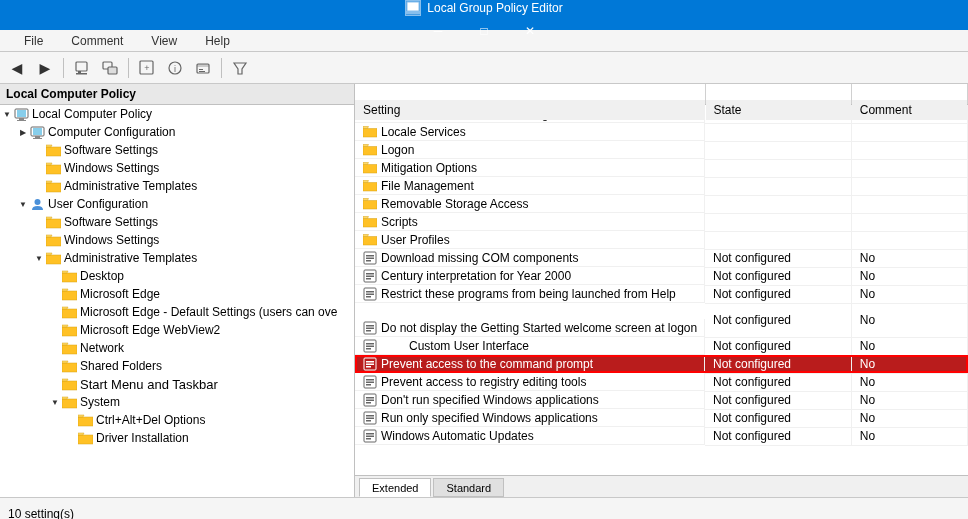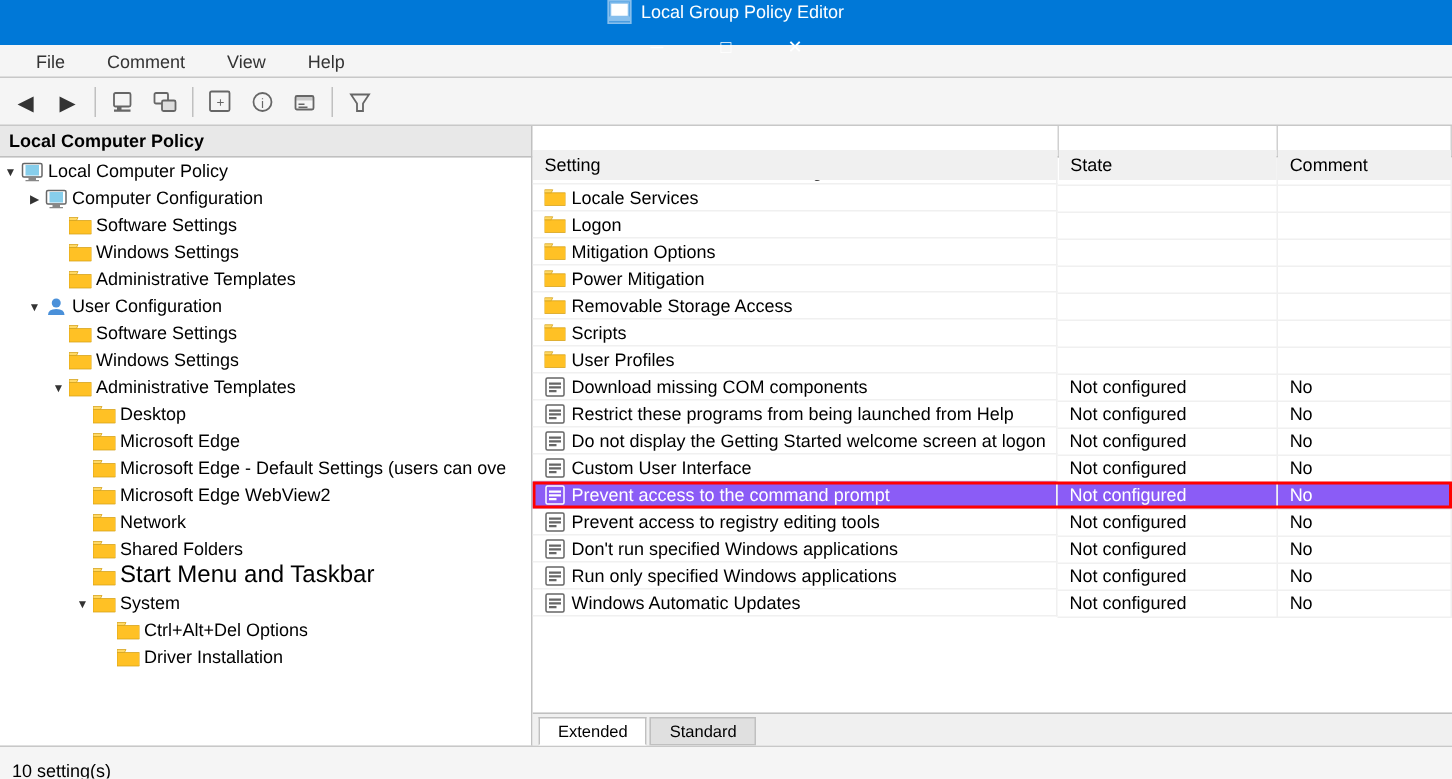--- a/index.html
+++ b/index.html
@@ -135,21 +135,21 @@
       text-align: left;
       font-weight: normal;
       position: sticky;
       top: 16px;
       z-index: 1;
       white-space: nowrap;
       cursor: pointer;
       user-select: none;
     }
     tbody tr { height: 18px; }
-    tbody tr.selected-row { background: #8b5cf6; color: white; outline: 2px solid red; outline-offset: -2px; margin-top: 28px; }
+    tbody tr.selected-row { background: #b91c1c; color: white; outline: 2px solid red; outline-offset: -2px; margin-top: 28px; }
     tbody tr.selected-row td { color: white; }
     tbody td {
       padding: 1px 8px;
       border-bottom: 1px solid #f0f0f0;
       border-right: 1px solid #f0f0f0;
       white-space: nowrap;
       overflow: hidden;
       text-overflow: ellipsis;
     }
 
@@ -410,21 +410,21 @@
     </svg>
     <span class="tree-label" style="font-size:12px;overflow:hidden;text-overflow:ellipsis;">Shared Folders</span>
   </div>
         <div class="tree-item">
     <span style="display:inline-block;width:48px;flex-shrink:0"></span>
     <span class="tree-toggle" style="color:#333;font-size:8px;width:14px;min-width:14px;"></span>
     <svg width="15" height="13" viewBox="0 0 15 13" style="margin-right:3px;flex-shrink:0">
       <path d="M0,3 L0,12 L15,12 L15,3 Z" fill="#ffc125" stroke="#d4a017" stroke-width="0.5"></path>
       <path d="M0,3 L5,3 L6,1 L0,1 Z" fill="#ffd966" stroke="#d4a017" stroke-width="0.5"></path>
     </svg>
-    <span class="tree-label" style="font-size:16px;overflow:hidden;text-overflow:ellipsis;">Start Menu and Taskbar</span>
+    <span class="tree-label" style="font-size:13px;overflow:hidden;text-overflow:ellipsis;">Start Menu and Taskbar</span>
   </div>
         <div class="tree-item">
     <span style="display:inline-block;width:48px;flex-shrink:0"></span>
     <span class="tree-toggle" style="color:#333;font-size:8px;width:14px;min-width:14px;">▼</span>
     <svg width="15" height="13" viewBox="0 0 15 13" style="margin-right:3px;flex-shrink:0">
       <path d="M0,3 L0,12 L15,12 L15,3 Z" fill="#ffc125" stroke="#d4a017" stroke-width="0.5"></path>
       <path d="M0,3 L5,3 L6,1 L0,1 Z" fill="#ffd966" stroke="#d4a017" stroke-width="0.5"></path>
     </svg>
     <span class="tree-label" style="font-size:12px;overflow:hidden;text-overflow:ellipsis;">System</span>
   </div>
@@ -503,21 +503,21 @@
               </td>
               <td></td>
               <td></td>
             </tr>
             <tr>
               <td style="display: flex; align-items: center; height: 18px; max-width: 350px;">
                 <svg width="14" height="12" viewBox="0 0 14 12" style="margin-right:4px;vertical-align:middle;flex-shrink:0">
       <path d="M0,2.5 L0,11 L14,11 L14,2.5 Z" fill="#ffc125" stroke="#d4a017" stroke-width="0.5"></path>
       <path d="M0,2.5 L4.5,2.5 L5.5,0.5 L0,0.5 Z" fill="#ffd966" stroke="#d4a017" stroke-width="0.5"></path>
     </svg>
-                <span>Power Mitigation</span>
+                <span>File Management</span>
               </td>
               <td></td>
               <td></td>
             </tr>
             <tr>
               <td style="display: flex; align-items: center; height: 18px; max-width: 350px;">
                 <svg width="14" height="12" viewBox="0 0 14 12" style="margin-right:4px;vertical-align:middle;flex-shrink:0">
       <path d="M0,2.5 L0,11 L14,11 L14,2.5 Z" fill="#ffc125" stroke="#d4a017" stroke-width="0.5"></path>
       <path d="M0,2.5 L4.5,2.5 L5.5,0.5 L0,0.5 Z" fill="#ffd966" stroke="#d4a017" stroke-width="0.5"></path>
     </svg>
@@ -562,40 +562,53 @@
               <td>No</td>
             </tr>
             <tr>
               <td style="display: flex; align-items: center; height: 18px; max-width: 350px;">
                 <svg width="14" height="14" viewBox="0 0 14 14" style="margin-right:4px;vertical-align:middle;flex-shrink:0">
       <rect x="1" y="1" width="12" height="12" rx="1" fill="none" stroke="#666" stroke-width="1"></rect>
       <rect x="3" y="4" width="8" height="1.5" fill="#666"></rect>
       <rect x="3" y="6.5" width="8" height="1.5" fill="#666"></rect>
       <rect x="3" y="9" width="5" height="1.5" fill="#666"></rect>
     </svg>
+                <span>Century interpretation for Year 2000</span>
+              </td>
+              <td>Not configured</td>
+              <td>No</td>
+            </tr>
+            <tr>
+              <td style="display: flex; align-items: center; height: 18px; max-width: 350px;">
+                <svg width="14" height="14" viewBox="0 0 14 14" style="margin-right:4px;vertical-align:middle;flex-shrink:0">
+      <rect x="1" y="1" width="12" height="12" rx="1" fill="none" stroke="#666" stroke-width="1"></rect>
+      <rect x="3" y="4" width="8" height="1.5" fill="#666"></rect>
+      <rect x="3" y="6.5" width="8" height="1.5" fill="#666"></rect>
+      <rect x="3" y="9" width="5" height="1.5" fill="#666"></rect>
+    </svg>
                 <span>Restrict these programs from being launched from Help</span>
               </td>
               <td>Not configured</td>
               <td>No</td>
             </tr>
             <tr>
-              <td style="display: flex; align-items: center; height: 18px; max-width: 350px;">
+              <td style="display: flex; align-items: center; height: 18px; max-width: 350px; margin-top: 16px;">
                 <svg width="14" height="14" viewBox="0 0 14 14" style="margin-right:4px;vertical-align:middle;flex-shrink:0">
       <rect x="1" y="1" width="12" height="12" rx="1" fill="none" stroke="#666" stroke-width="1"></rect>
       <rect x="3" y="4" width="8" height="1.5" fill="#666"></rect>
       <rect x="3" y="6.5" width="8" height="1.5" fill="#666"></rect>
       <rect x="3" y="9" width="5" height="1.5" fill="#666"></rect>
     </svg>
                 <span>Do not display the Getting Started welcome screen at logon</span>
               </td>
               <td>Not configured</td>
               <td>No</td>
             </tr>
             <tr>
-              <td style="display: flex; align-items: center; height: 18px; max-width: 350px;">
+              <td style="display: flex; align-items: center; height: 18px; max-width: 350px; gap: 28px;">
                 <svg width="14" height="14" viewBox="0 0 14 14" style="margin-right:4px;vertical-align:middle;flex-shrink:0">
       <rect x="1" y="1" width="12" height="12" rx="1" fill="none" stroke="#666" stroke-width="1"></rect>
       <rect x="3" y="4" width="8" height="1.5" fill="#666"></rect>
       <rect x="3" y="6.5" width="8" height="1.5" fill="#666"></rect>
       <rect x="3" y="9" width="5" height="1.5" fill="#666"></rect>
     </svg>
                 <span>Custom User Interface</span>
               </td>
               <td>Not configured</td>
               <td>No</td>

